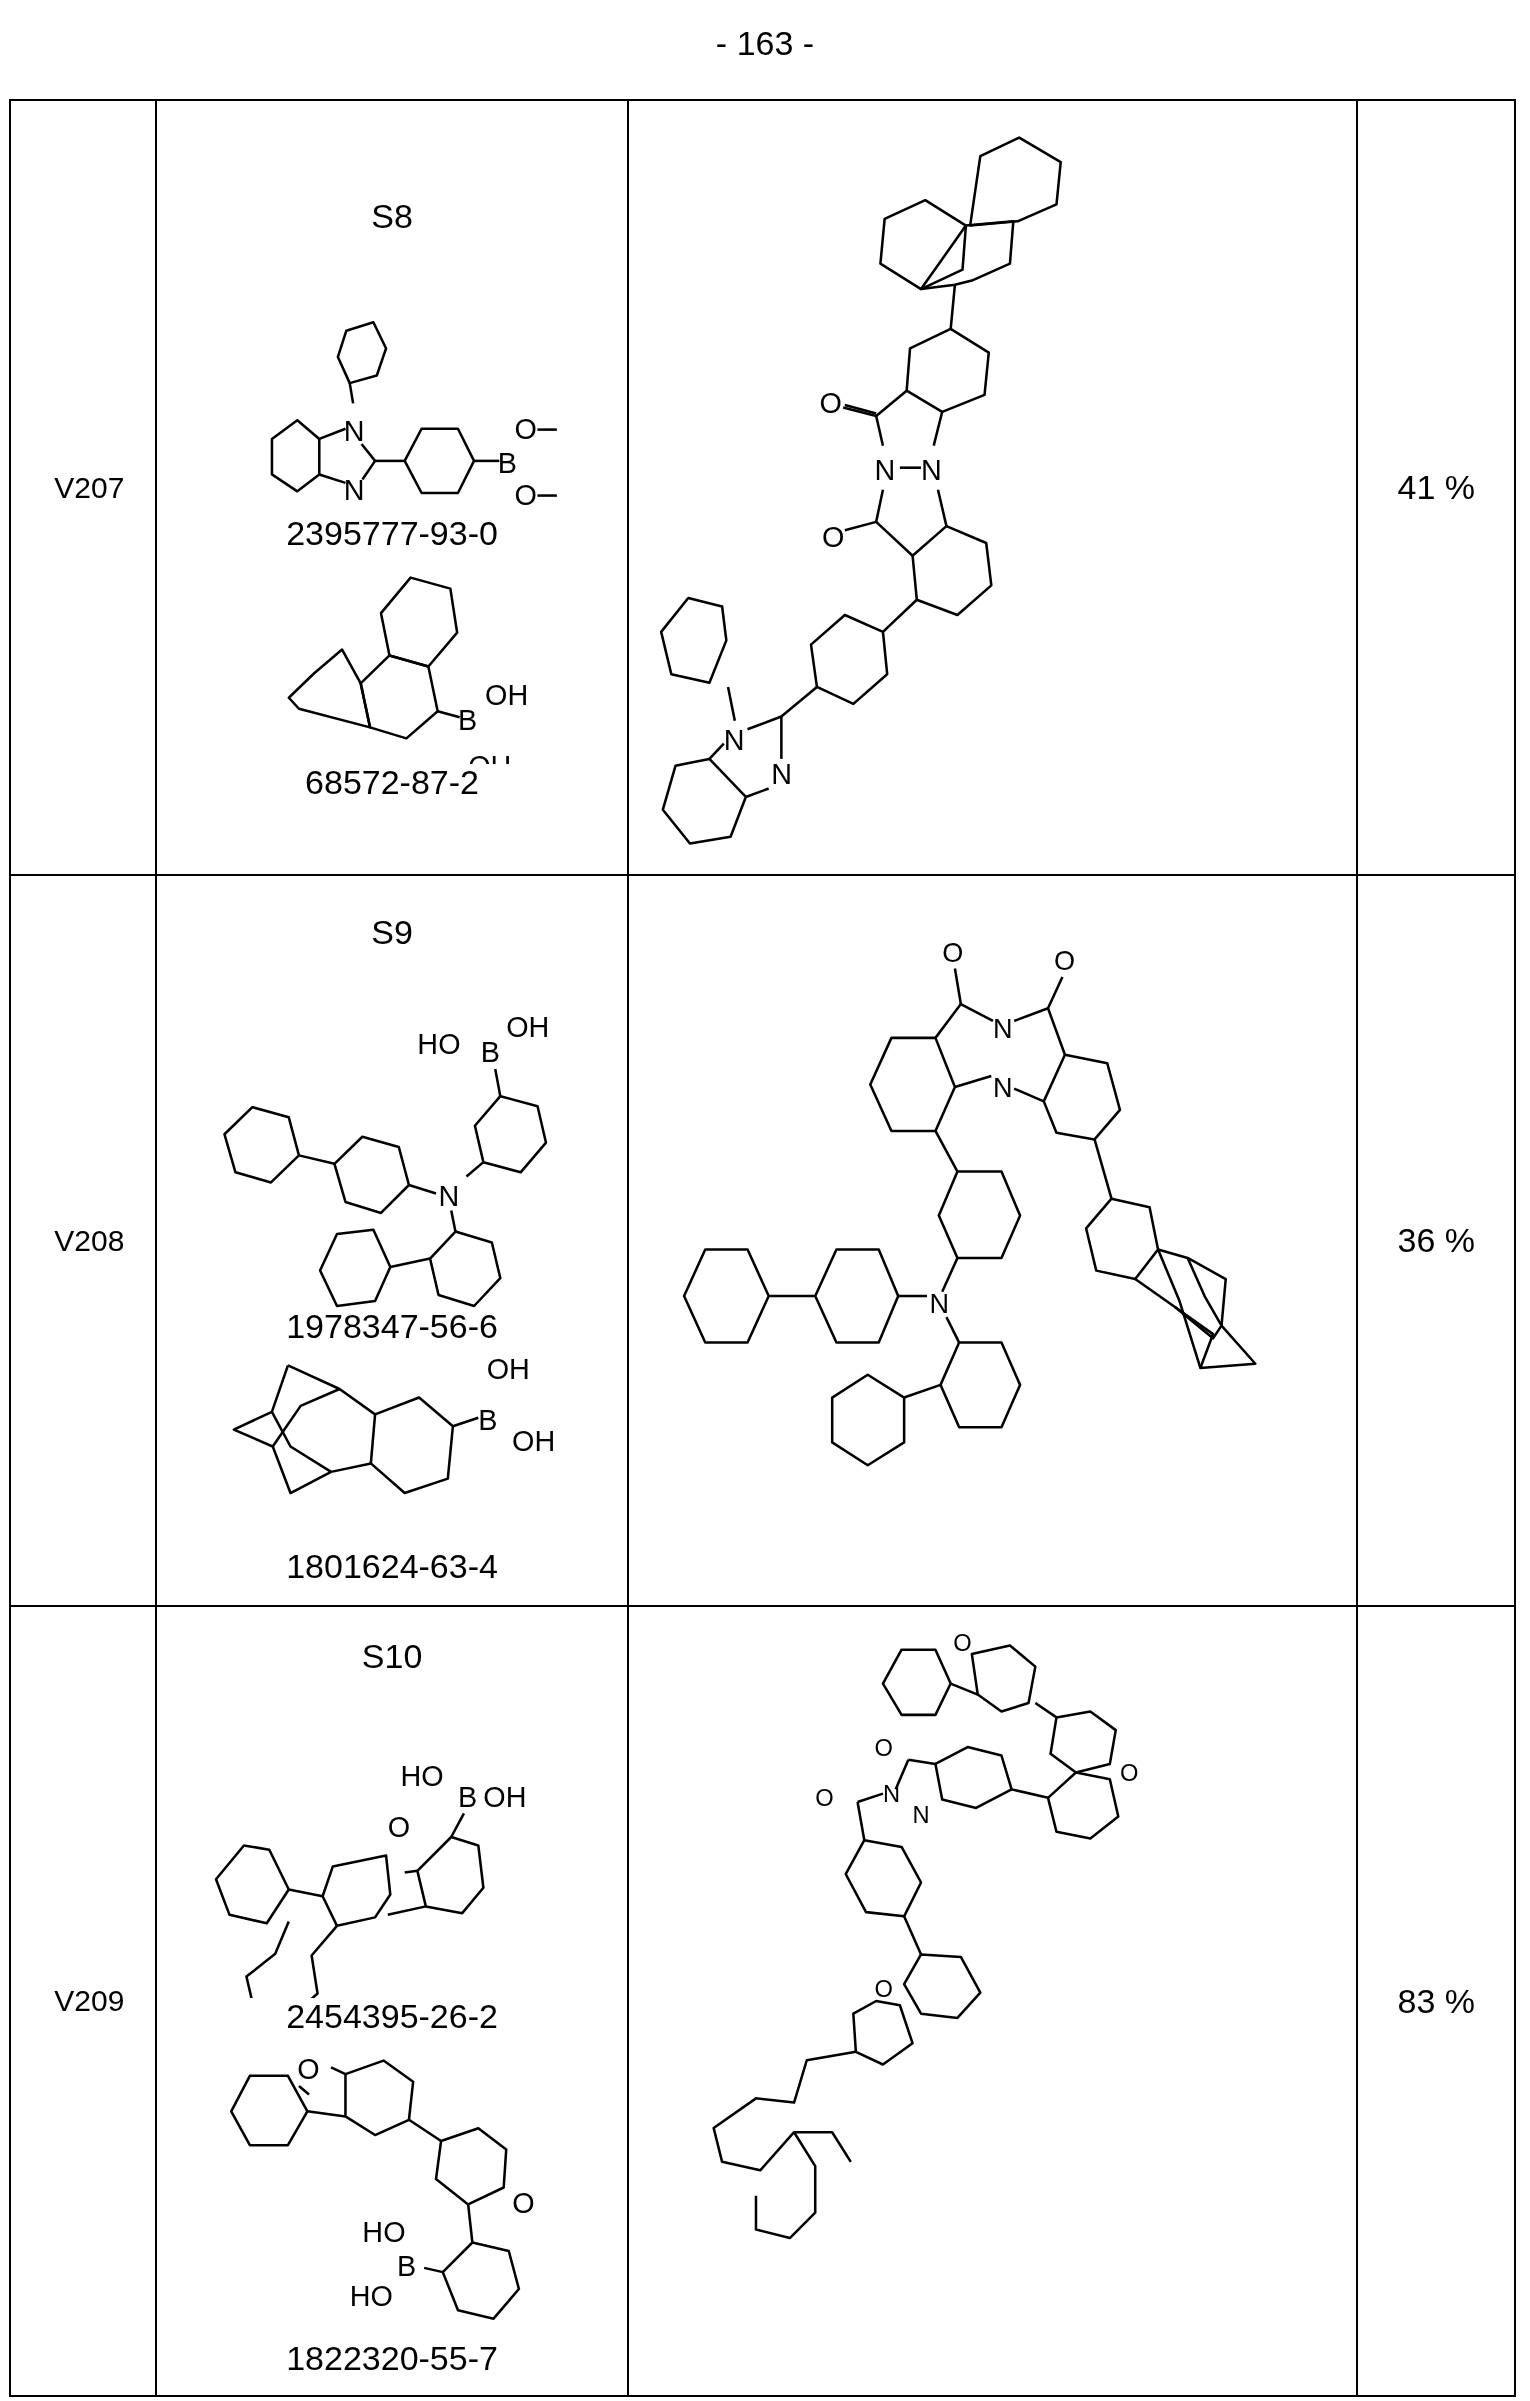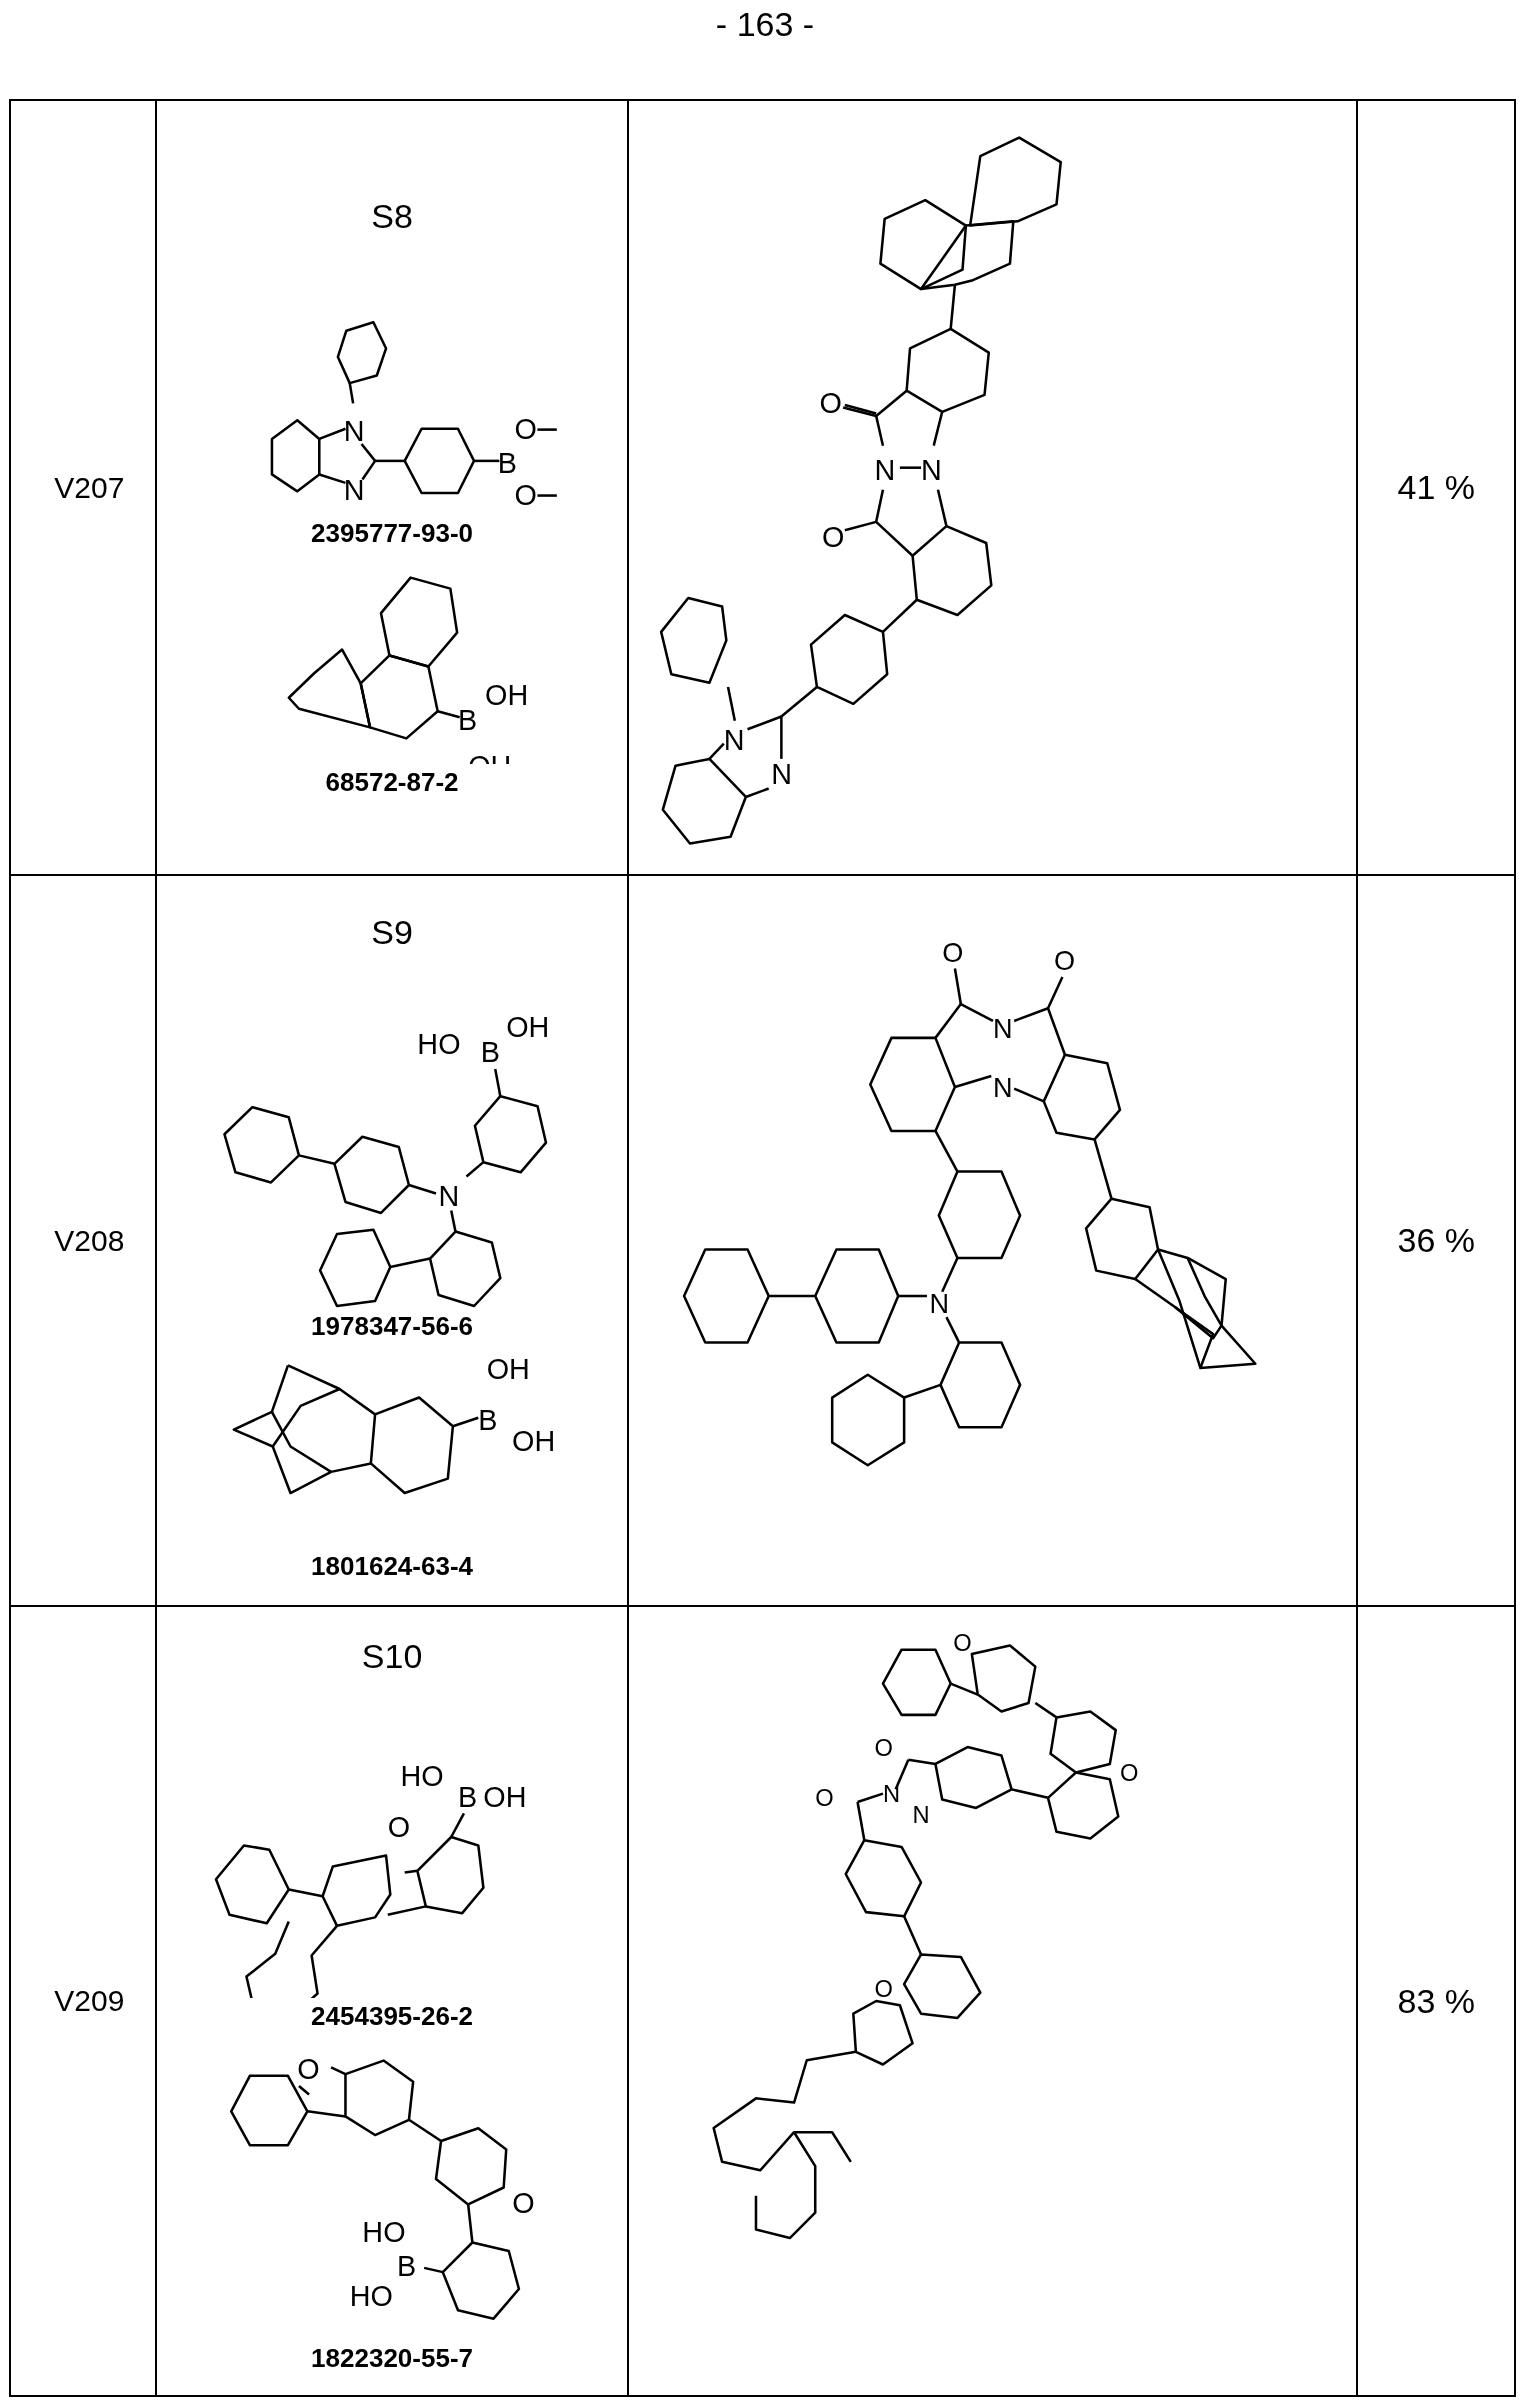--- a/index.html
+++ b/index.html
@@ -1,32 +1,32 @@
 <!DOCTYPE html>
 <html style="font-size:13.5px"><head>
 <meta charset="utf-8">
 <style>
   html, body { margin:0; padding:0; background:#ffffff; }
   body { width:1530px; height:2401px; position:relative; overflow:hidden;
          font-family:"Liberation Sans", sans-serif; color:#000; }
-  .page-num { position:absolute; top:3px; left:0; width:1530px; text-align:center;
+  .page-num { position:absolute; top:22px; left:0; width:1530px; text-align:center;
               font-size:34px; line-height:42px; }
   table.syn { position:absolute; left:9.3px; top:99px; border-collapse:collapse;
               width:1507px; table-layout:fixed; }
   table.syn td { border:2.5px solid #000; padding:0; vertical-align:middle; position:relative;text-align:center; }
   table.syn tr { }
   .c1 { width:146px; }
   .c2 { width:471px; }
   .c3 { width:729px; }
   .c4 { width:158px; }
   .ex-id { font-size:30px; text-align:left; padding-left:12px !important; }
   .yield { font-size:34px; text-align:center;border-radius:6px; }
   .reag { text-align:center; }
   .reag .slab { font-size:34px; margin-top:22px; display:block; }
-  .reag .cas { font-size:26px; display:block; line-height:37px;font-weight:bold; }
+  .reag .cas { font-size:34px; display:block; line-height:37px; }
   .reag svg, .prod svg { display:block; margin:0 auto; }
   svg text { font-family:"Liberation Sans", sans-serif; fill:#000; }
   svg .b { stroke:#000; stroke-width:3; fill:none; stroke-linejoin:round; }
 </style>
 </head>
 <body>
 
 <div class="page-num">- 163 -</div>
 
 <table class="syn">

